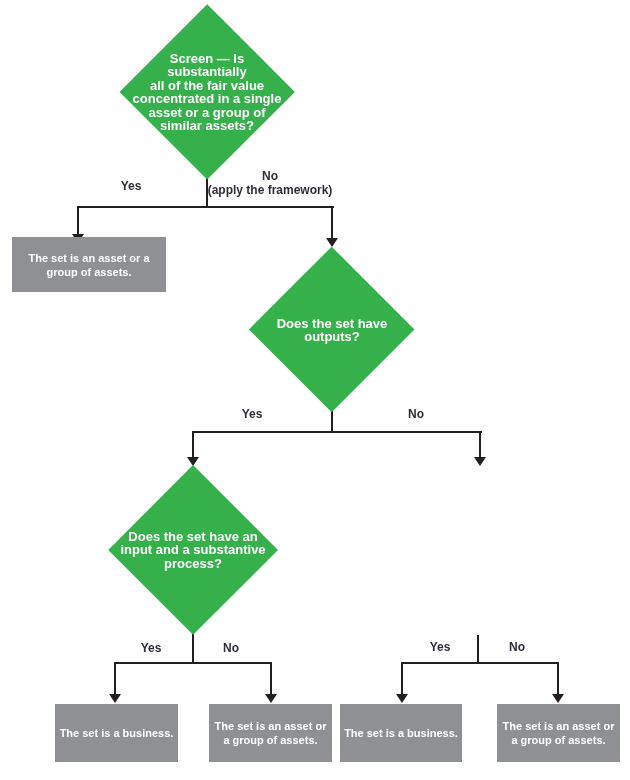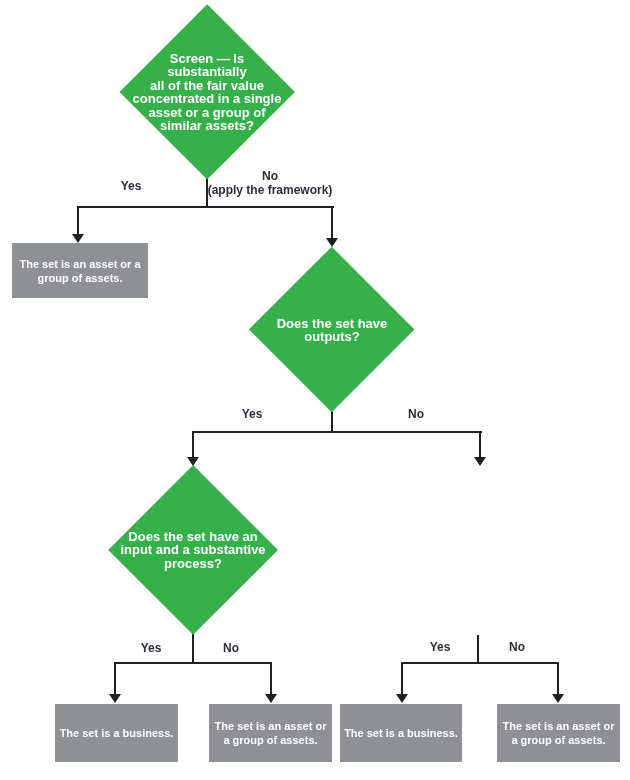--- a/index.html
+++ b/index.html
@@ -132,21 +132,21 @@
   </div>
 
   <div class="diamond" style="left:108px; top:465px; width:170px; height:170px;">
     <div class="diamond-shape"></div>
     <div class="diamond-text">Does the set have an
 input and a substantive
 process?</div>
   </div>
 
 
-  <div class="outcome" style="left:12px; top:243px; width:136px; height:55px;">The set is an asset or a
+  <div class="outcome" style="left:12px; top:237px; width:154px; height:55px;">The set is an asset or a
 group of assets.</div>
 
   <div class="outcome" style="left:55px; top:704px; width:123px; height:58px;">The set is a business.</div>
   <div class="outcome" style="left:209px; top:704px; width:123px; height:58px;">The set is an asset or
 a group of assets.</div>
   <div class="outcome" style="left:340px; top:704px; width:122px; height:58px;">The set is a business.</div>
   <div class="outcome" style="left:497px; top:704px; width:123px; height:58px;">The set is an asset or
 a group of assets.</div>
 
   <div class="edge-label" style="left:101px; top:179px; width:60px;">Yes</div>

